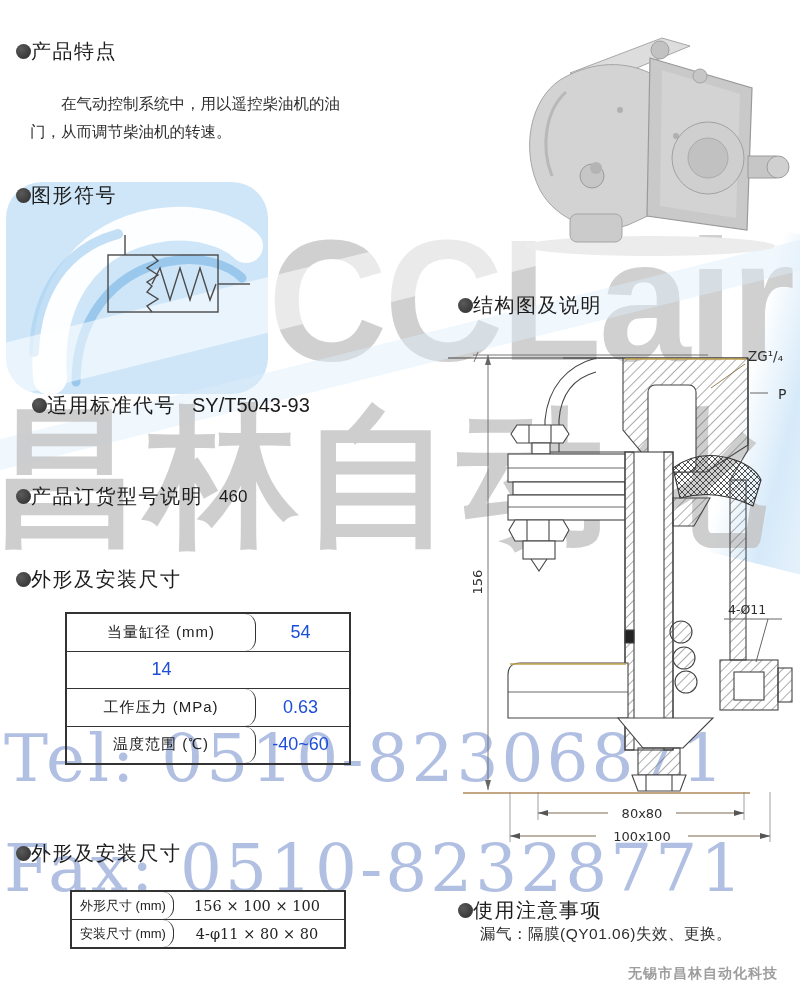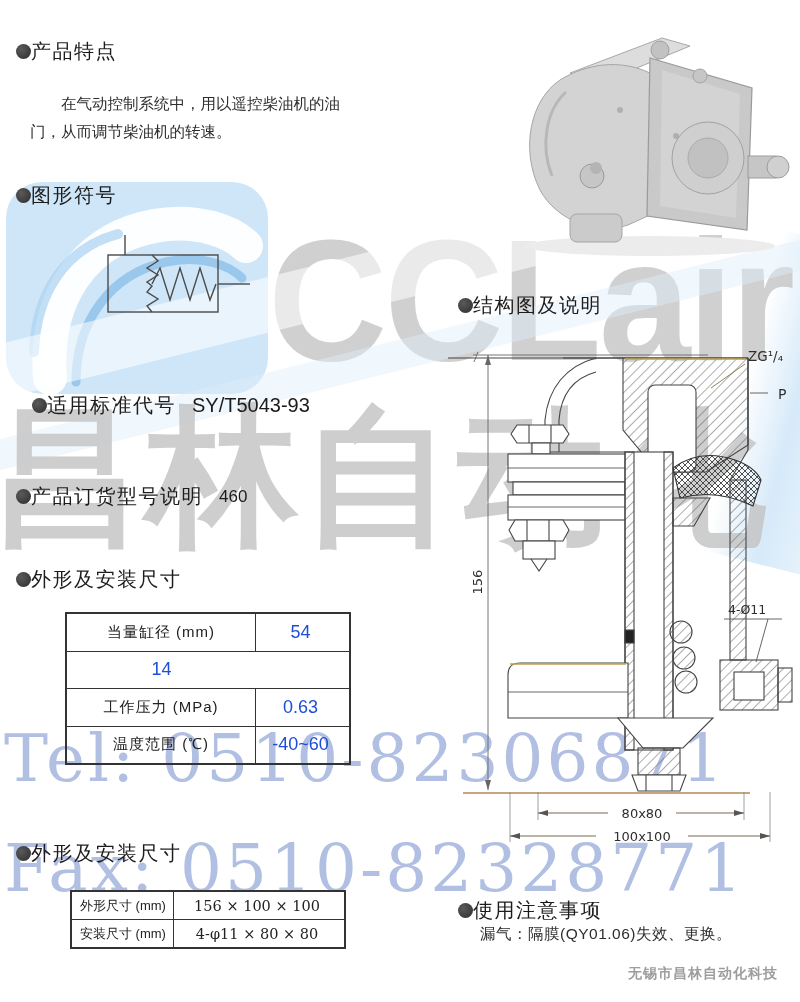--- a/index.html
+++ b/index.html
@@ -69,21 +69,21 @@
   }
   .footer{
     position:absolute;left:628px;top:965px;
     font-size:14px;font-weight:700;color:#9d9d9d;letter-spacing:1px;
   }
   
   .tbl{position:absolute;border:2px solid #333;background:transparent;}
   .tbl .row{display:grid;}
   .tbl .row + .row{border-top:1.5px solid #333;}
   .tbl .cell{display:flex;align-items:center;justify-content:center;}
-  .tbl .cell.lbl{border-right:1.5px solid #333;}
+  .tbl .cell.lbl{border-right:1.5px solid #333;border-radius:11px;}
   .tbl-params{left:65px;top:612px;width:282px;}
   .tbl-params .row{grid-template-columns:189px 89px;height:36.5px;}
   .tbl-params .lbl{font-size:15px;letter-spacing:1px;color:#222;}
   .tbl-params .val{font-size:18px;color:#1d4ed8;}
   .tbl-dims{left:70px;top:890px;width:272px;}
   .tbl-dims .row{grid-template-columns:102px 166px;height:27px;}
   .tbl-dims .lbl{font-size:13px;justify-content:flex-start;padding-left:8px;color:#222;}
   .tbl-dims .val{font-family:"DejaVu Serif", serif;font-size:14.5px;color:#222;}
   svg text{font-family:"DejaVu Sans", sans-serif;}
 </style>

